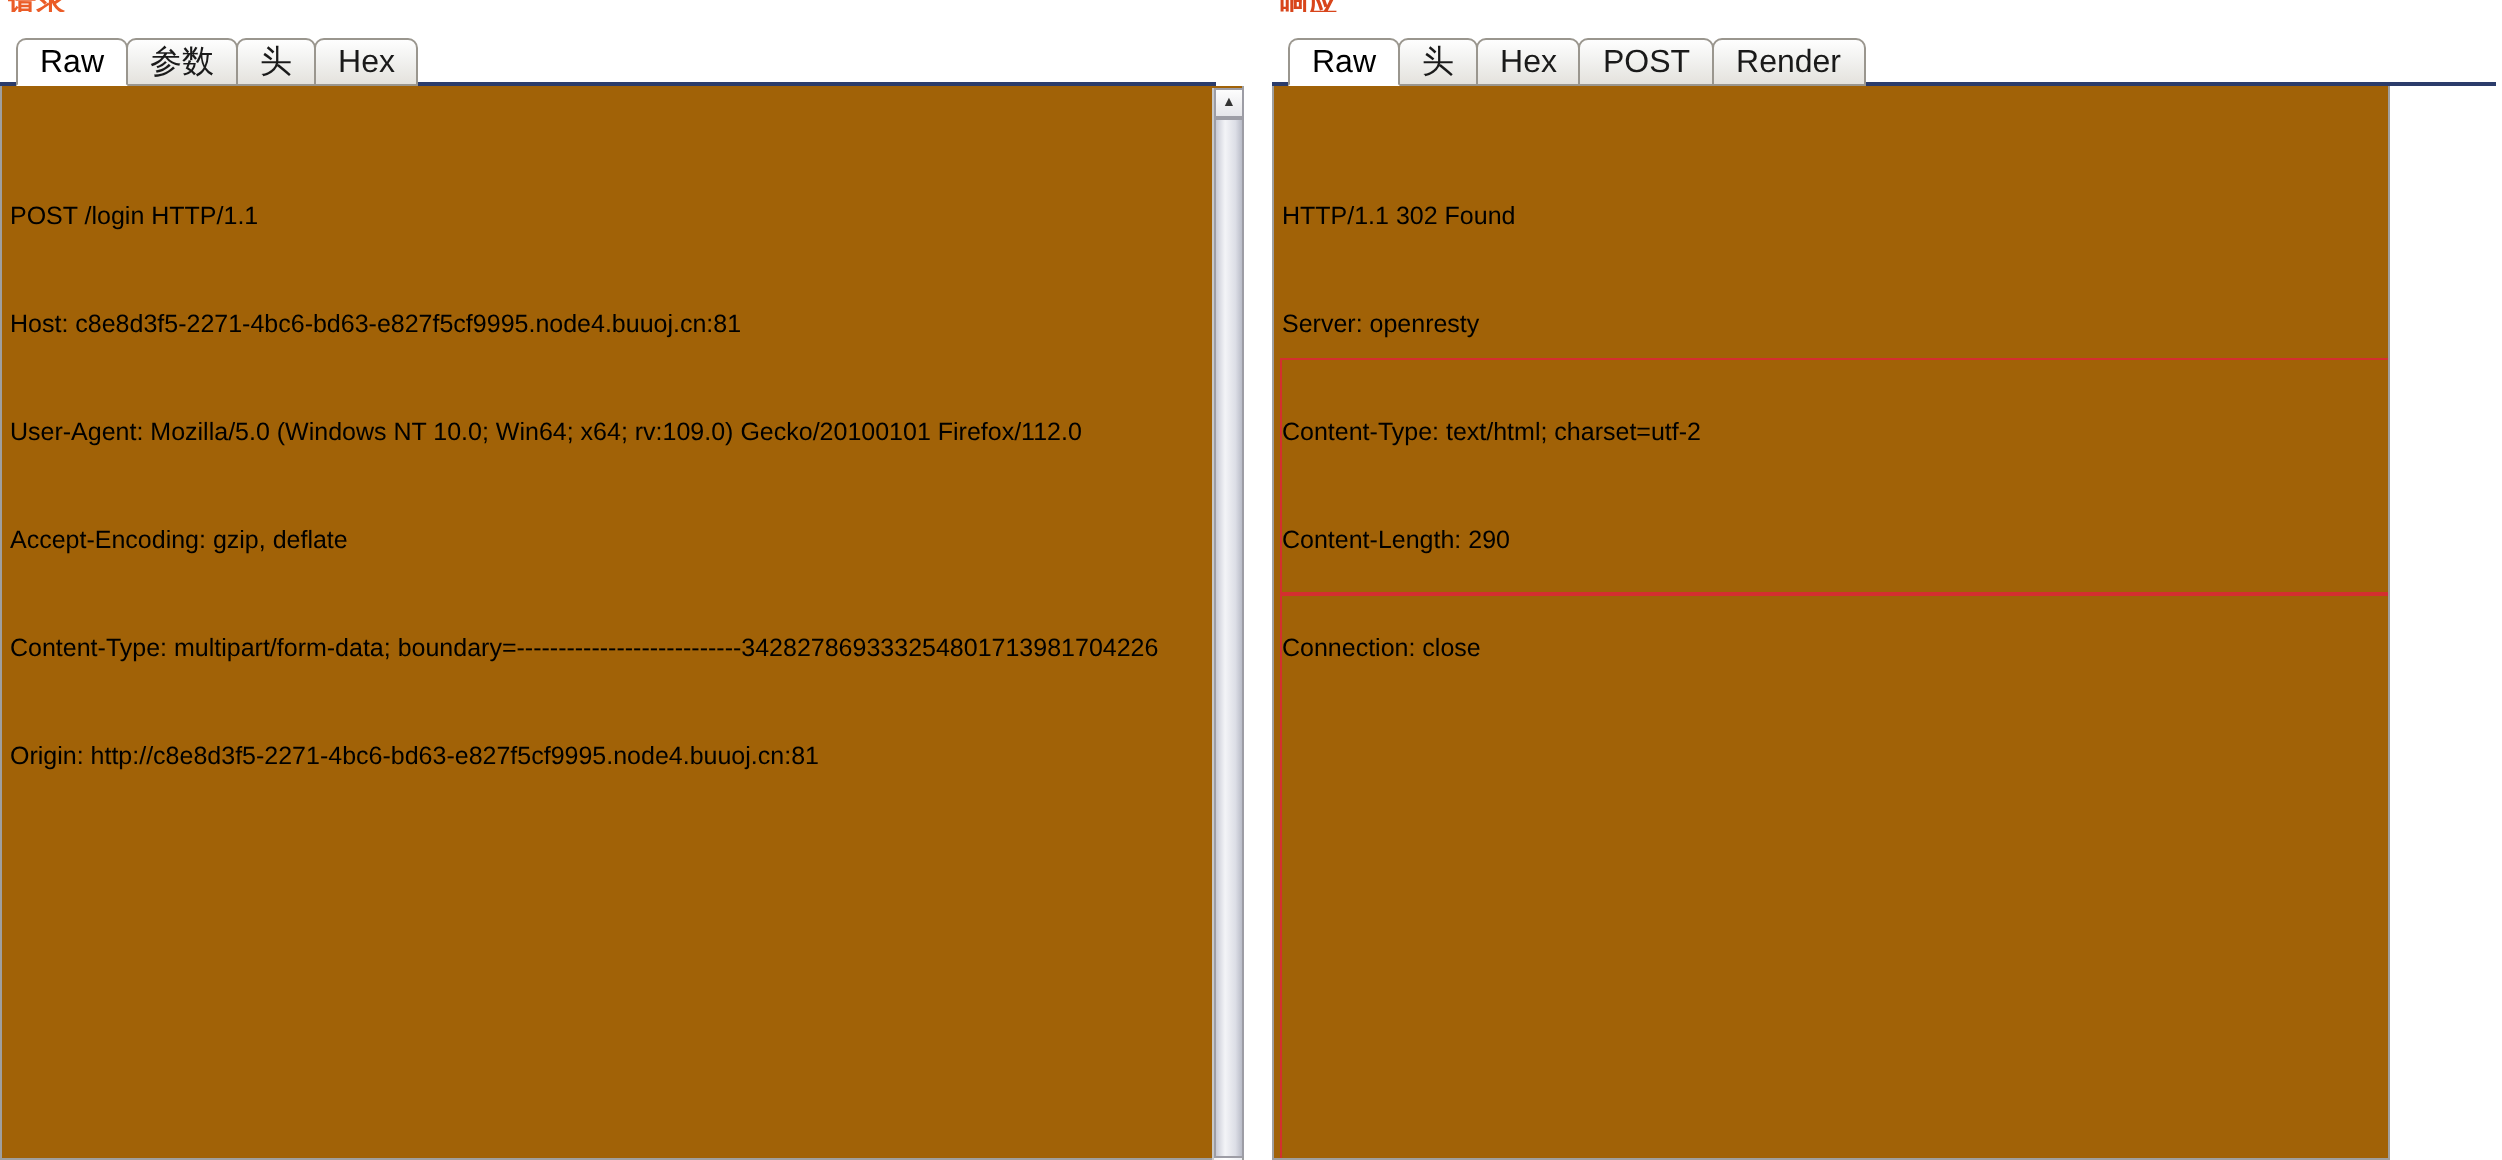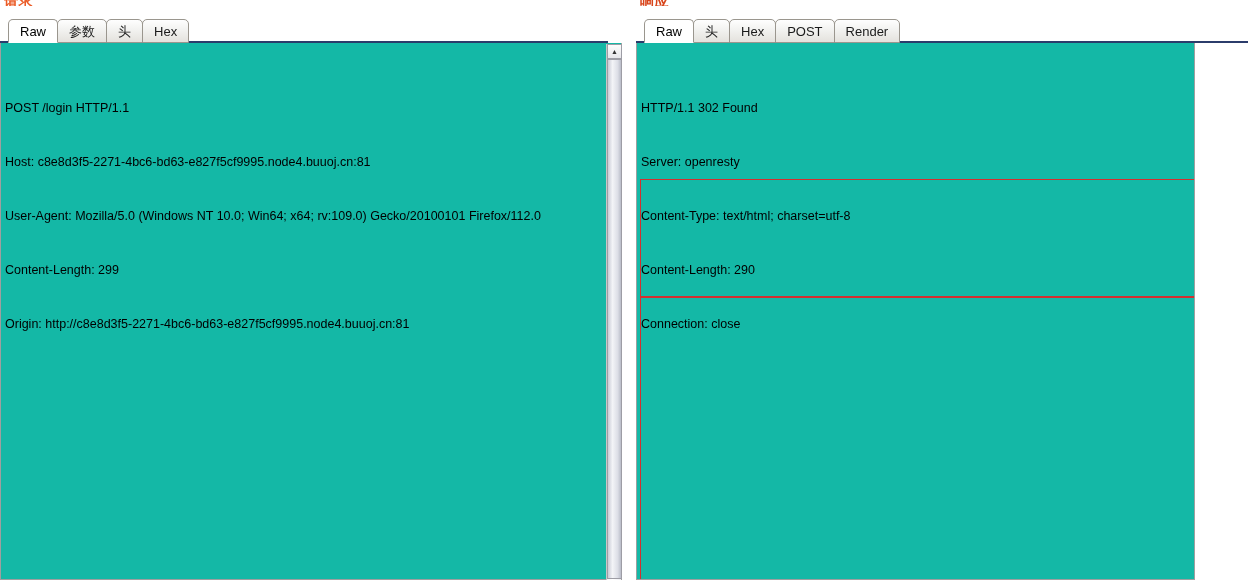--- a/index.html
+++ b/index.html
@@ -54,21 +54,21 @@
     height: 28px;
     display: flex;
     align-items: flex-end;
     z-index: 4;
   }
   .tab {
     height: 24px;
     line-height: 23px;
     padding: 0 11px;
     margin-right: -1px;
-    font-size: 13px;
+    font-size: 16px;
     color: #1a1a1a;
     background: linear-gradient(to bottom, #fefefe 0%, #f2f2f0 45%, #e4e2dd 100%);
     border: 1px solid #9a968e;
     border-radius: 5px 5px 0 0;
     box-sizing: border-box;
     cursor: default;
     white-space: nowrap;
   }
   .tab.selected {
     background: #ffffff;
@@ -85,21 +85,21 @@
     background: #2b3c6b;
     z-index: 2;
   }
   #request-panel  .tab-underline { width: 608px; }
   #response-panel .tab-underline { width: 612px; }
 
   
   .viewport {
     position: absolute;
     top: 43px;
-    background: #14b8a6;
+    background: #a16207;
     border: 1px solid #9f9f9f;
     border-top: none;
     box-sizing: border-box;
     overflow: hidden;
   }
   #request-panel  .viewport { left: 0;  width: 622px;  height: 537px; }
   #response-panel .viewport { left: 0;  width: 559px;  height: 537px; }
 
   .textarea {
     position: absolute;
@@ -184,21 +184,22 @@
       <div class="tab">Hex</div>
     </div>
     <div class="tab-underline"></div>
 
     <div class="viewport">
       <div class="textarea">
 
         <div class="line">POST /login HTTP/1.1</div>
         <div class="line">Host: c8e8d3f5-2271-4bc6-bd63-e827f5cf9995.node4.buuoj.cn:81</div>
         <div class="line">User-Agent: Mozilla/5.0 (Windows NT 10.0; Win64; x64; rv:109.0) Gecko/20100101 Firefox/112.0</div>
-        <div class="line">Content-Length: 299</div>
+        <div class="line">Accept-Encoding: gzip, deflate</div>
+        <div class="line"><span>Content-Type: multipart/form-data; boundary=---------------------------34282786933325480171398170422</span><span>6</span></div>
         <div class="line">Origin: http://c8e8d3f5-2271-4bc6-bd63-e827f5cf9995.node4.buuoj.cn:81</div>
         
         
         
 
         
         
 
         
         
@@ -233,21 +234,21 @@
       <div class="tab">POST</div>
       <div class="tab">Render</div>
     </div>
     <div class="tab-underline"></div>
 
     <div class="viewport">
       <div class="textarea">
 
         <div class="line">HTTP/1.1 302 Found</div>
         <div class="line">Server: openresty</div>
-        <div class="line">Content-Type: text/html; charset=utf-8</div>
+        <div class="line">Content-Type: text/html; charset=utf-2</div>
         <div class="line">Content-Length: 290</div>
         <div class="line">Connection: close</div>
 
         <div>
           
           
           
           
           
           

